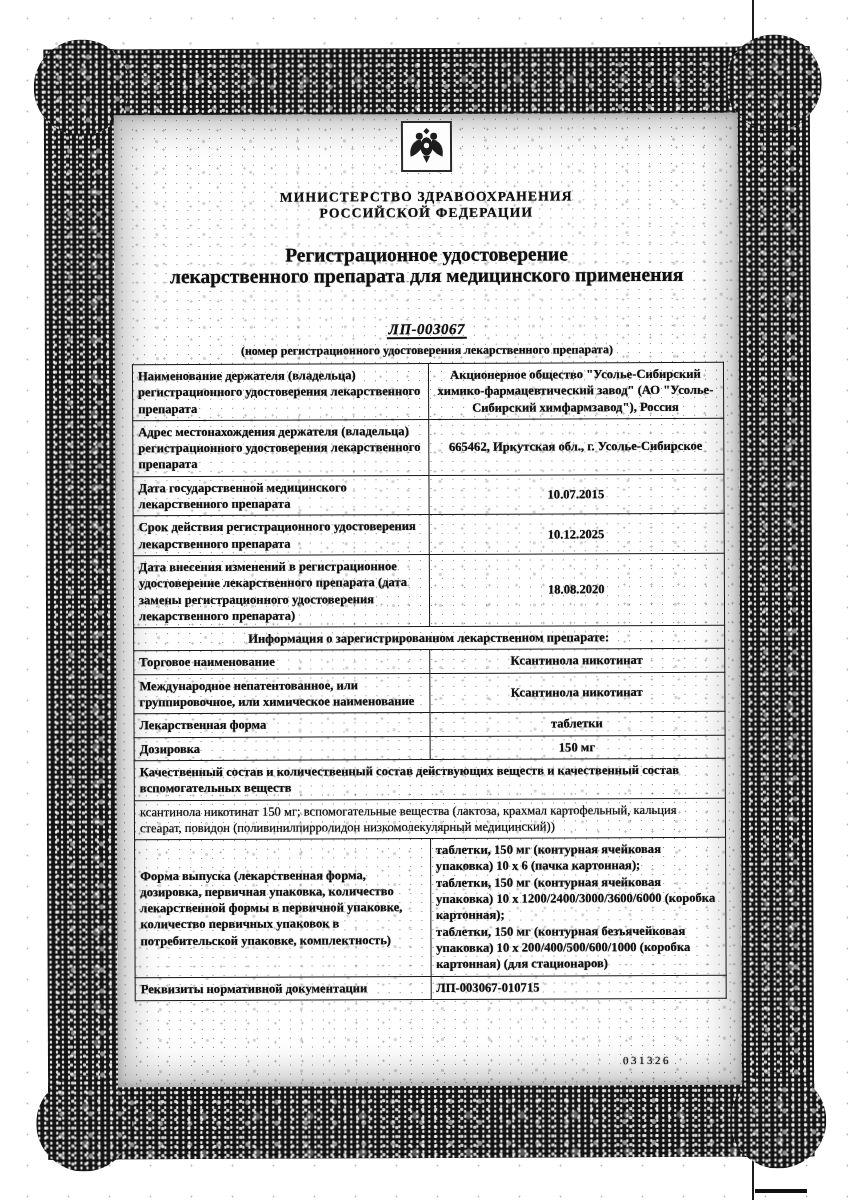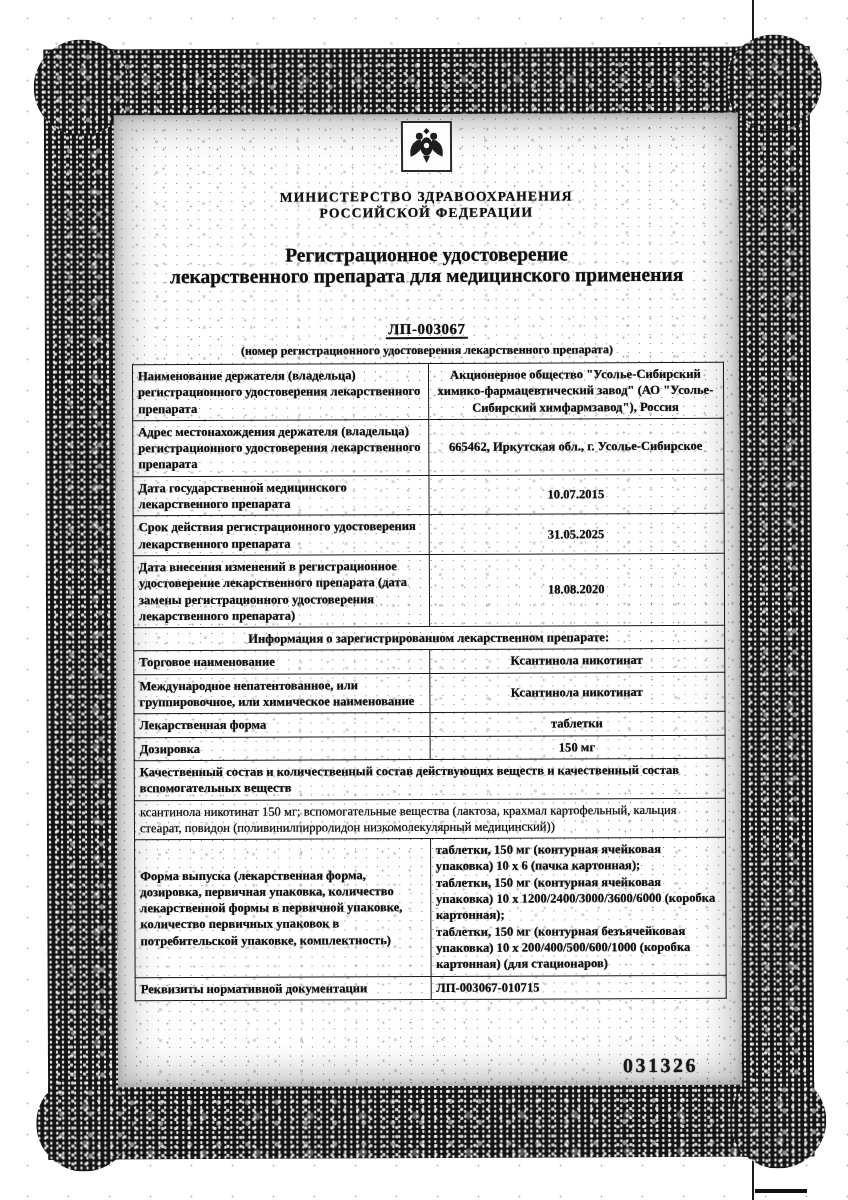--- a/index.html
+++ b/index.html
@@ -48,35 +48,35 @@
     background-size:11px 9px, 27px 19px, 47px 31px;
     background-position:2px 1px, 9px 6px, 19px 11px;
     box-shadow:inset 0 0 36px 10px rgba(12,12,12,.30), inset 0 0 7px 2px rgba(12,12,12,.18);
   }
   .ink{color:#101010;text-shadow:0 0 1px rgba(0,0,0,.75);}
   
   .emblem{width:47px;height:47px;margin:7px auto 0;border:2px solid #2a2a2a;background:#fdfdfd;display:flex;align-items:center;justify-content:center;}
   .ministry{margin-top:17px;text-align:center;font-weight:bold;font-size:13.5px;line-height:16px;letter-spacing:1.2px;}
   .doc-title{margin-top:23px;text-align:center;font-weight:bold;font-size:19.5px;line-height:21px;}
   .reg-num{margin-top:35px;text-align:center;font-weight:bold;font-size:15px;}
-  .reg-num span{border-bottom:2px solid #101010;letter-spacing:.5px;padding:0 2px;}
+  .reg-num span{border-bottom:2px solid #101010;letter-spacing:.5px;padding:0 2px;font-style:italic;}
   .reg-caption{margin-top:5px;text-align:center;font-weight:bold;font-size:12px;}
   
   table.cert-table{border-collapse:collapse;width:592px;margin:5px 0 0 17px;table-layout:fixed;}
   .cert-table td{
     border:1.7px solid #161616;
     font-size:12.6px;line-height:16.3px;font-weight:bold;
     padding:3px 6px 3px 5px;vertical-align:middle;
   }
   .cert-table td.lbl{width:48%;text-align:left;}
   .cert-table td.val{text-align:center;}
   .cert-table td.val.left{text-align:left;}
   .cert-table td.section{text-align:center;}
   .cert-table td.comp-t{font-weight:normal;}
-  .serial{position:absolute;left:505px;top:941px;font-weight:bold;font-size:20px;letter-spacing:2.5px;color:#181818;text-shadow:0 0 1.2px rgba(0,0,0,.8);}
+  .serial{position:absolute;left:505px;top:941px;font-weight:normal;font-size:11px;letter-spacing:2.5px;color:#181818;text-shadow:0 0 1.2px rgba(0,0,0,.8);}
 </style>
 </head>
 <body>
 
 <div class="fold-line"></div>
 <div class="bottom-dash"></div>
 
 <div class="certificate">
   <div class="band top grain"></div>
   <div class="band bottom grain"></div>
@@ -128,21 +128,21 @@
         <tr>
           <td class="lbl">Адрес местонахождения держателя (владельца) регистрационного удостоверения лекарственного препарата</td>
           <td class="val">665462, Иркутская обл., г. Усолье-Сибирское</td>
         </tr>
         <tr>
           <td class="lbl">Дата государственной медицинского лекарственного препарата</td>
           <td class="val">10.07.2015</td>
         </tr>
         <tr>
           <td class="lbl">Срок действия регистрационного удостоверения лекарственного препарата</td>
-          <td class="val">31.05.2025</td>
+          <td class="val">10.12.2025</td>
         </tr>
         <tr>
           <td class="lbl">Дата внесения изменений в регистрационное удостоверение лекарственного препарата (дата замены регистрационного удостоверения лекарственного препарата)</td>
           <td class="val">18.08.2020</td>
         </tr>
         <tr>
           <td class="section" colspan="2">Информация о зарегистрированном лекарственном препарате:</td>
         </tr>
         <tr>
           <td class="lbl">Торговое наименование</td>

